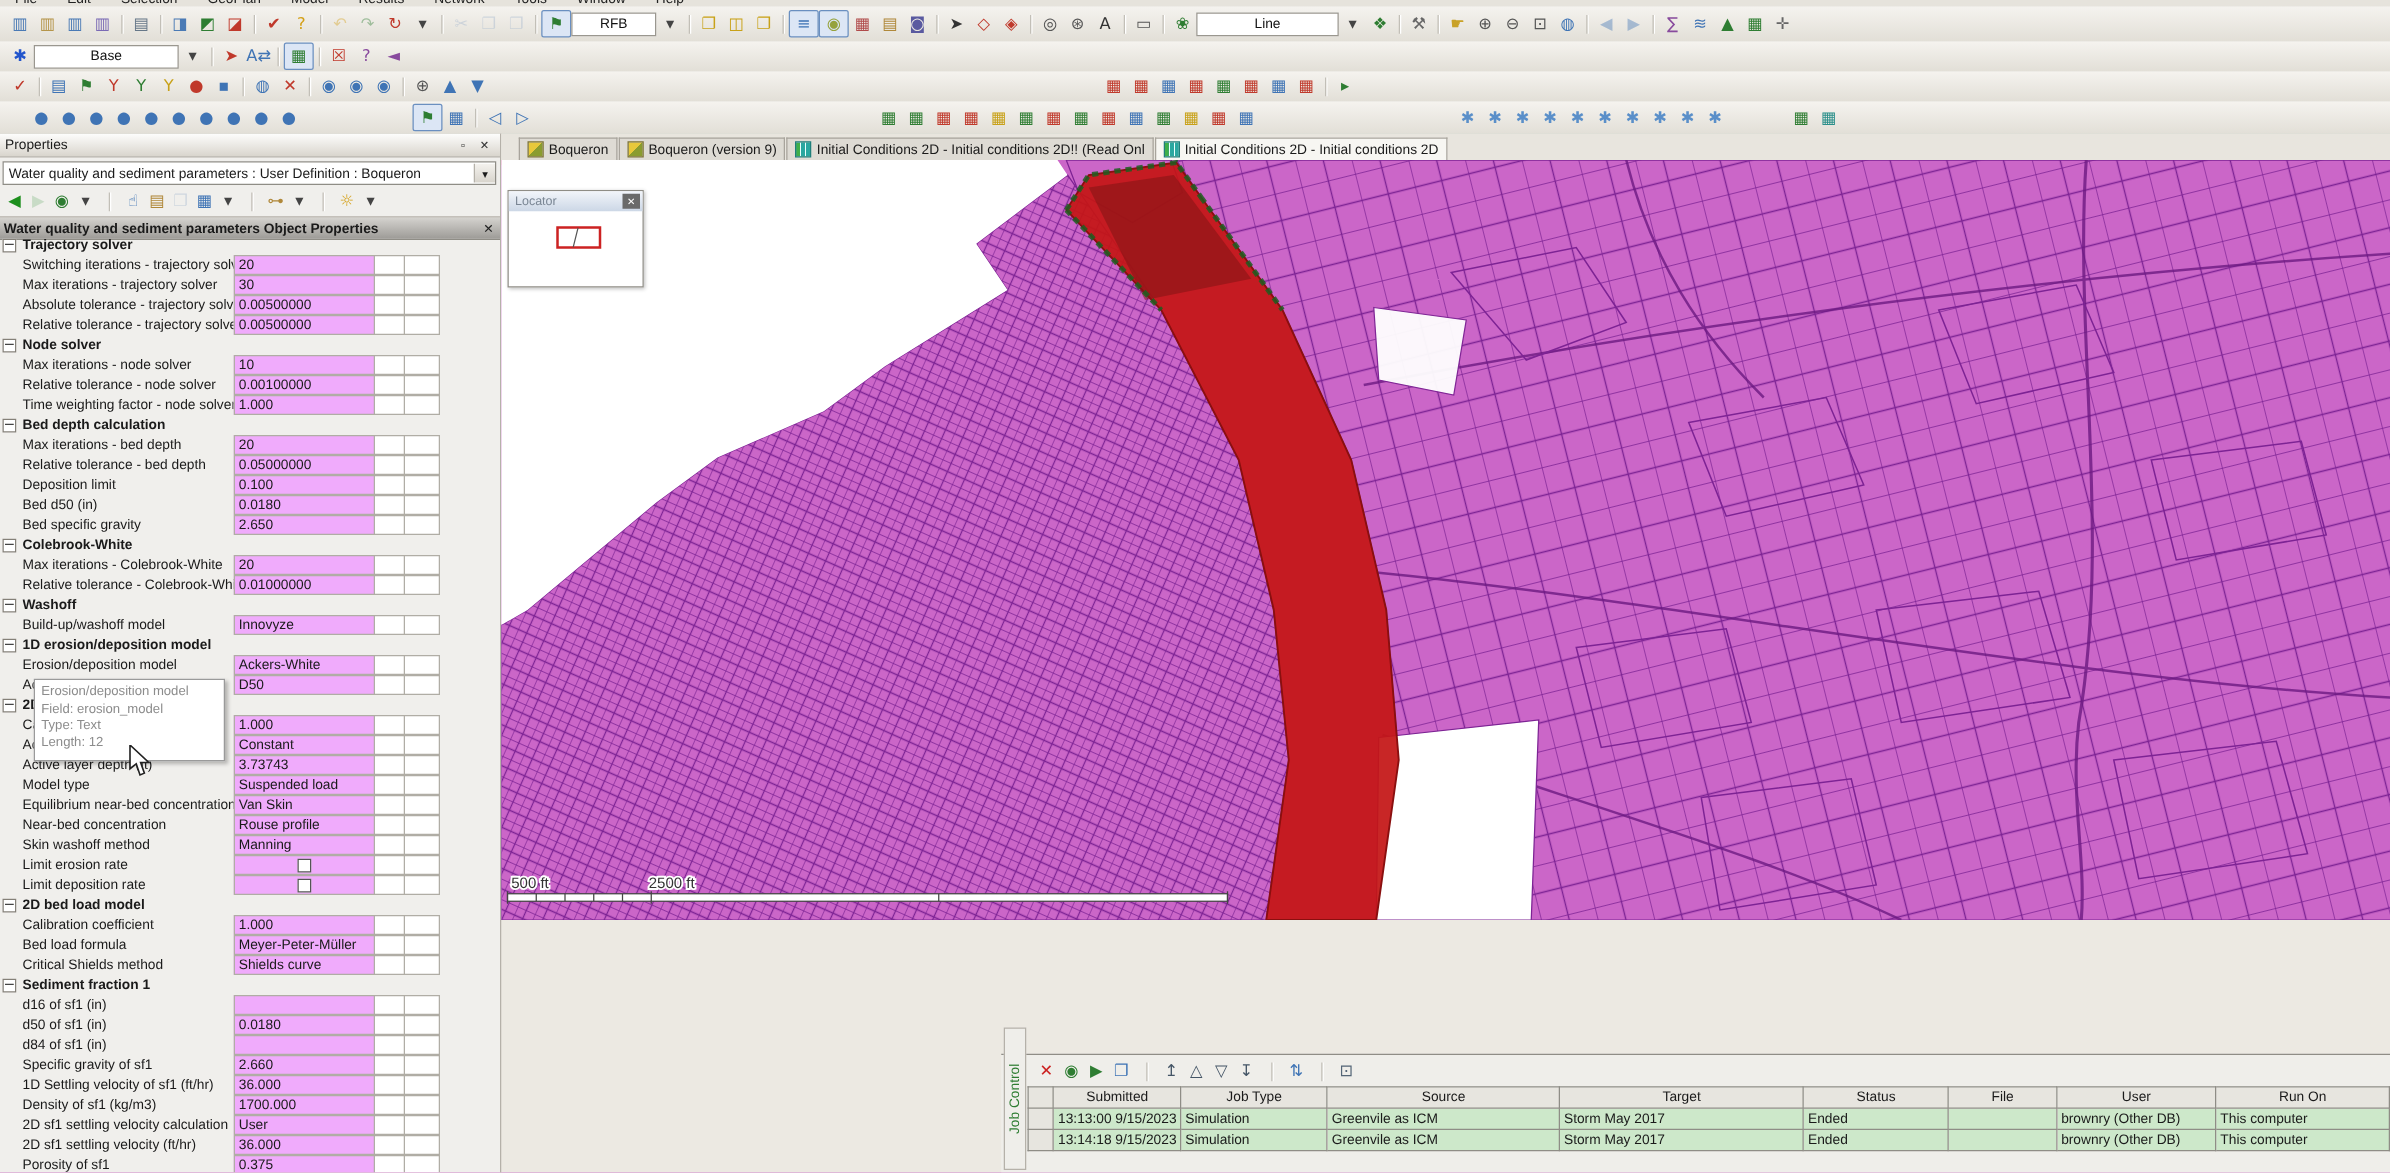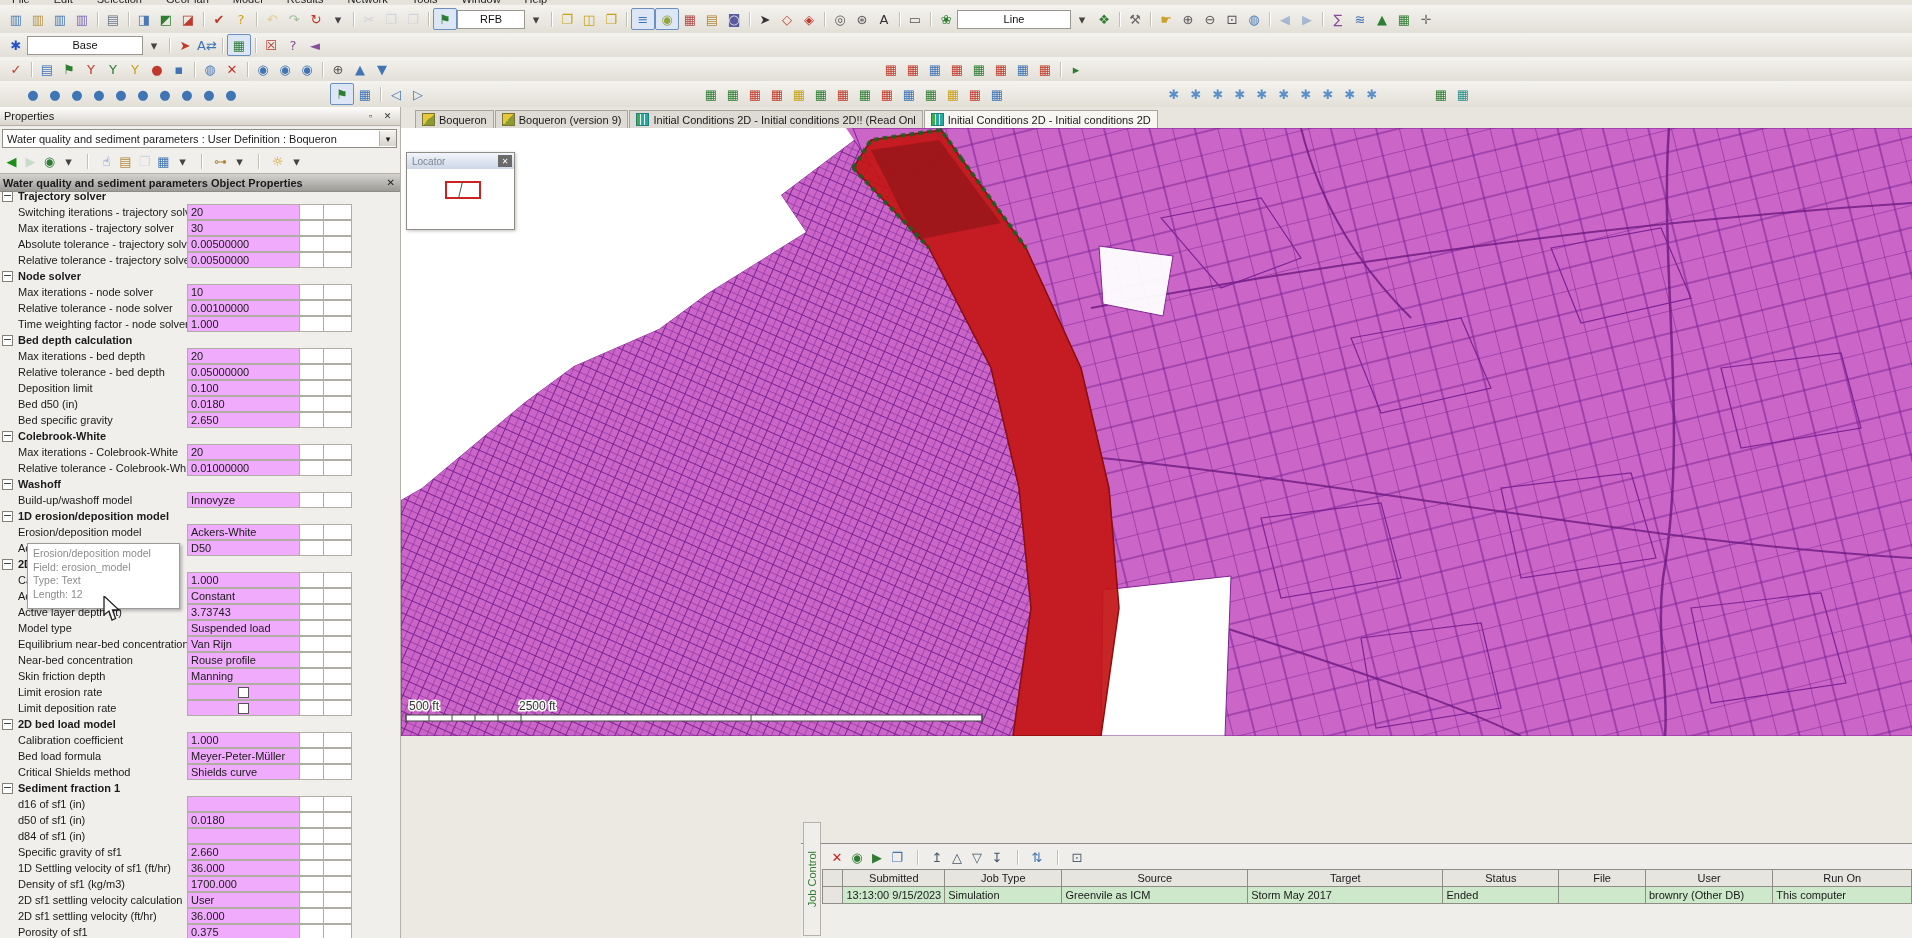--- a/index.html
+++ b/index.html
@@ -1011,39 +1011,39 @@
           <span class="pvtext">Suspended load</span>
 
         </span>
         <span class="pc2"></span>
         <span class="pc3"></span>
       </div>
       <div class="prow">
         <span class="pexp"></span>
         <span class="plabel">Equilibrium near-bed concentration</span>
         <span class="pval">
-          <span class="pvtext">Van Rijn</span>
+          <span class="pvtext">Van Skin</span>
 
         </span>
         <span class="pc2"></span>
         <span class="pc3"></span>
       </div>
       <div class="prow">
         <span class="pexp"></span>
         <span class="plabel">Near-bed concentration</span>
         <span class="pval">
           <span class="pvtext">Rouse profile</span>
 
         </span>
         <span class="pc2"></span>
         <span class="pc3"></span>
       </div>
       <div class="prow">
         <span class="pexp"></span>
-        <span class="plabel">Skin friction depth</span>
+        <span class="plabel">Skin washoff method</span>
         <span class="pval">
           <span class="pvtext">Manning</span>
 
         </span>
         <span class="pc2"></span>
         <span class="pc3"></span>
       </div>
       <div class="prow">
         <span class="pexp"></span>
         <span class="plabel">Limit erosion rate</span>
@@ -1374,16 +1374,28 @@
 
           <td>13:13:00 9/15/2023</td>
             <td>Simulation</td>
             <td>Greenvile as ICM</td>
             <td>Storm May 2017</td>
             <td>Ended</td>
             <td></td>
             <td>brownry (Other DB)</td>
             <td>This computer</td>
           </tr>
+          <tr>
+            <td class="rowhdr"></td>
+
+          <td>13:14:18 9/15/2023</td>
+            <td>Simulation</td>
+            <td>Greenvile as ICM</td>
+            <td>Storm May 2017</td>
+            <td>Ended</td>
+            <td></td>
+            <td>brownry (Other DB)</td>
+            <td>This computer</td>
+          </tr>
         </tbody>
     </table>
   </div>
 </div>
 
 </body></html>

